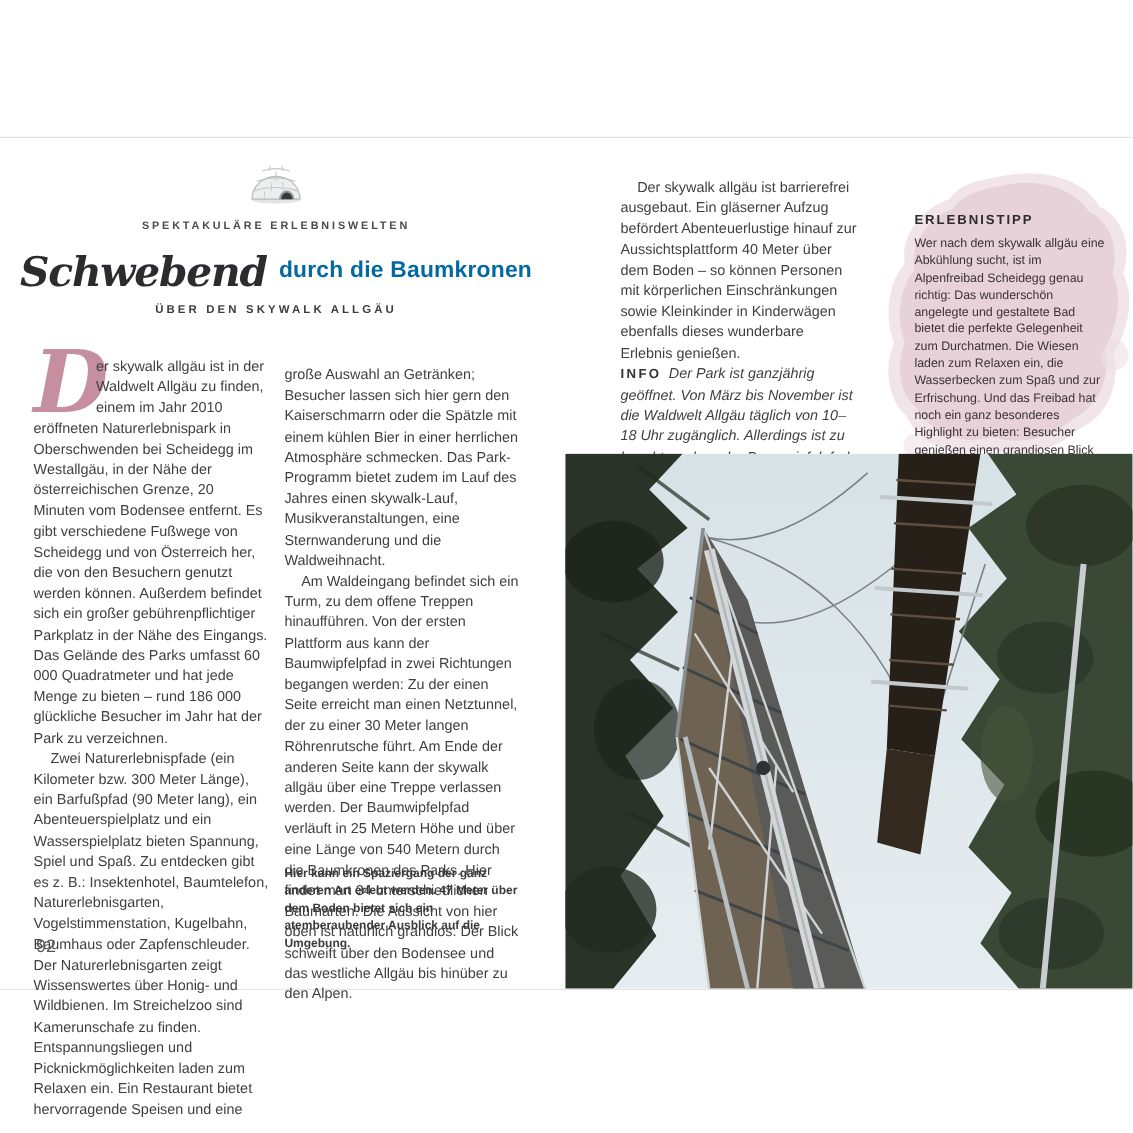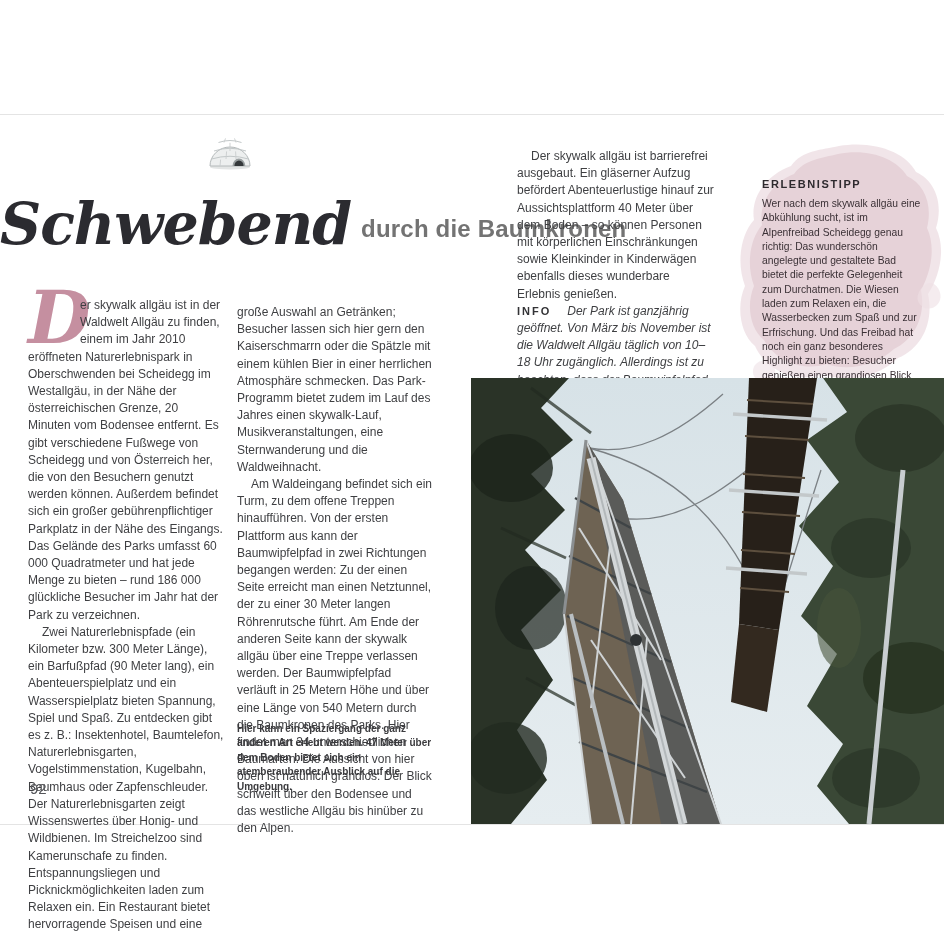--- a/index.html
+++ b/index.html
@@ -15,24 +15,24 @@
   
   .lp-header{position:absolute;left:0;top:128px;width:460px;text-align:center;}
   .igloo{display:inline-block;width:48px;height:44px;}
   .kicker{
     margin-top:6px;font-size:9px;font-weight:700;letter-spacing:2.4px;
     color:#4a4a4c;
   }
   .title-line{margin-top:14px;white-space:nowrap;}
   .title-script{
     font-family:"DejaVu Serif", serif;font-style:italic;font-weight:700;
-    font-size:57px;color:#2b2b30;letter-spacing:-1px;
+    font-size:34px;color:#2b2b30;letter-spacing:-1px;
   }
   .title-rest{
-    font-size:24px;font-weight:700;color:#737373;margin-left:10px;
+    font-size:19px;font-weight:700;color:#0369a1;margin-left:10px;
     position:relative;top:-7px;letter-spacing:.2px;
   }
   .subtitle{
     margin-top:6px;font-size:9.5px;font-weight:700;letter-spacing:2.6px;color:#3c3c3f;
   }
 
   
   .col{position:absolute;font-size:12px;line-height:17.2px;color:#3e3f42;}
   .col p{margin:0;}
   .col p + p{margin-top:0px;}
@@ -47,21 +47,21 @@
     font-size:72px;line-height:.58;height:38px;width:52px;
     color:#c58fa0;
   }
 
   .caption{
     position:absolute;left:237px;top:722px;width:195px;
     font-size:10px;font-weight:700;line-height:14.4px;color:#3b3b3e;
   }
 
   .info-block{margin-top:15px;}
-  .info-label{font-weight:700;letter-spacing:2px;font-size:11px;color:#333336;margin-right:16px;}
+  .info-label{font-weight:700;letter-spacing:2px;font-size:11px;color:#333336;margin-right:6px;}
   .info-body{font-style:italic;}
 
   
   .tip{position:absolute;left:738px;top:144px;width:206px;height:244px;}
   .tip svg{position:absolute;left:0;top:0;width:100%;height:100%;}
   .tip-content{position:absolute;left:24px;top:30px;width:160px;color:#3b3136;}
   .tip-title{font-size:11px;font-weight:700;letter-spacing:1.6px;color:#2e2a2e;margin:4px 0 7px 0;}
   .tip-body{font-size:10.3px;line-height:14.3px;margin:0;}
   .tip-bold{font-weight:400;}
 
@@ -83,23 +83,25 @@
       <ellipse cx="24" cy="39" rx="20" ry="2.6" fill="#e3e5e5"></ellipse>
       <path d="M4,38 A20 19 0 0 1 44,38 Z" fill="#edefef" stroke="#b4b9ba" stroke-width="1"></path>
       <path d="M5.5,31 Q24,25.5 42.5,31" fill="none" stroke="#c2c7c8" stroke-width="1"></path>
       <path d="M8,23 Q24,17.5 40,23" fill="none" stroke="#c2c7c8" stroke-width="1"></path>
       <path d="M12.5,14.5 Q24,10.5 35.5,14.5" fill="none" stroke="#c2c7c8" stroke-width="1"></path>
       <path d="M14,38 L14.6,31.6 M34,38 L33.4,31.6 M20,31 L20.6,23.4 M30,31 L29.6,23.4 M24,23 L24,14.8 M18,14.5 L19.5,10.4 M30,14.5 L28.5,10.4" stroke="#c9cdce" stroke-width=".9"></path>
       <path d="M26.5,38 A6.4 7.4 0 0 1 39.3,38 Z" fill="#9aa0a1"></path>
       <path d="M28.4,38 A4.6 5.6 0 0 1 37.6,38 Z" fill="#34383a"></path>
     </svg>
   </span>
+  <div class="kicker">SPEKTAKULÄRE ERLEBNISWELTEN</div>
   <div class="title-line">
     <span class="title-script">Schwebend</span><span class="title-rest">durch die Baumkronen</span>
   </div>
+  <div class="subtitle">ÜBER DEN SKYWALK ALLGÄU</div>
 </div>
 
 <div class="col" id="col1">
   <p><span class="dropcap">D</span><span>er skywalk allgäu ist in der Waldwelt Allgäu zu finden, einem im Jahr 2010 eröffneten Naturerlebnispark in Oberschwenden bei Scheidegg im Westallgäu, in der Nähe der österreichischen Grenze, 20 Minuten vom Bodensee entfernt. Es gibt verschiedene Fußwege von Scheidegg und von Österreich her, die von den Besuchern genutzt werden können. Außerdem befindet sich ein großer gebührenpflichtiger Parkplatz in der Nähe des Eingangs. Das Gelände des Parks umfasst 60 000 Quadratmeter und hat jede Menge zu bieten – rund 186 000 glückliche Besucher im Jahr hat der Park zu verzeichnen.</span></p>
   <p class="indent">Zwei Naturerlebnispfade (ein Kilometer bzw. 300 Meter Länge), ein Barfußpfad (90 Meter lang), ein Abenteuerspielplatz und ein Wasserspielplatz bieten Spannung, Spiel und Spaß. Zu entdecken gibt es z. B.: Insektenhotel, Baumtelefon, Naturerlebnisgarten, Vogelstimmenstation, Kugelbahn, Baumhaus oder Zapfenschleuder. Der Naturerlebnisgarten zeigt Wissenswertes über Honig- und Wildbienen. Im Streichelzoo sind Kamerunschafe zu finden. Entspannungsliegen und Picknickmöglichkeiten laden zum Relaxen ein. Ein Restaurant bietet hervorragende Speisen und eine</p>
 </div>
 
 <div class="col" id="col2">
   <p>große Auswahl an Getränken; Besucher lassen sich hier gern den Kaiserschmarrn oder die Spätzle mit einem kühlen Bier in einer herrlichen Atmosphäre schmecken. Das Park-Programm bietet zudem im Lauf des Jahres einen skywalk-Lauf, Musikveranstaltungen, eine Sternwanderung und die Waldweihnacht.</p>
   <p class="indent">Am Waldeingang befindet sich ein Turm, zu dem offene Treppen hinaufführen. Von der ersten Plattform aus kann der Baumwipfelpfad in zwei Richtungen begangen werden: Zu der einen Seite erreicht man einen Netztunnel, der zu einer 30 Meter langen Röhrenrutsche führt. Am Ende der anderen Seite kann der skywalk allgäu über eine Treppe verlassen werden. Der Baumwipfelpfad verläuft in 25 Metern Höhe und über eine Länge von 540 Metern durch die Baumkronen des Parks. Hier findet man 34 unterschiedlichen Baumarten. Die Aussicht von hier oben ist natürlich grandios: Der Blick schweift über den Bodensee und das westliche Allgäu bis hinüber zu den Alpen.</p>

